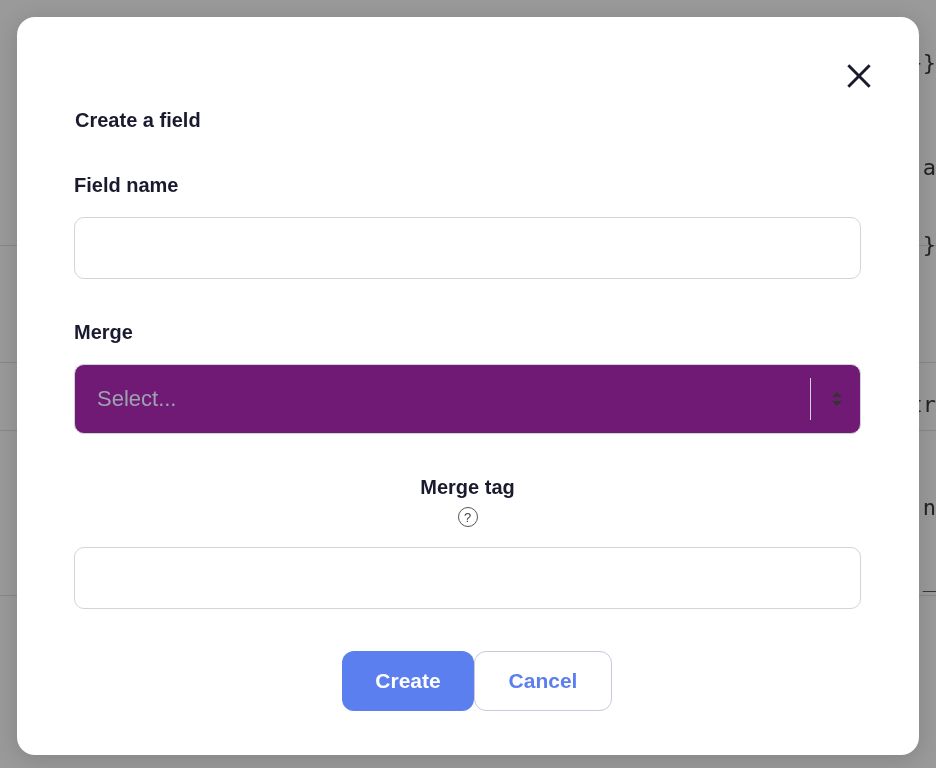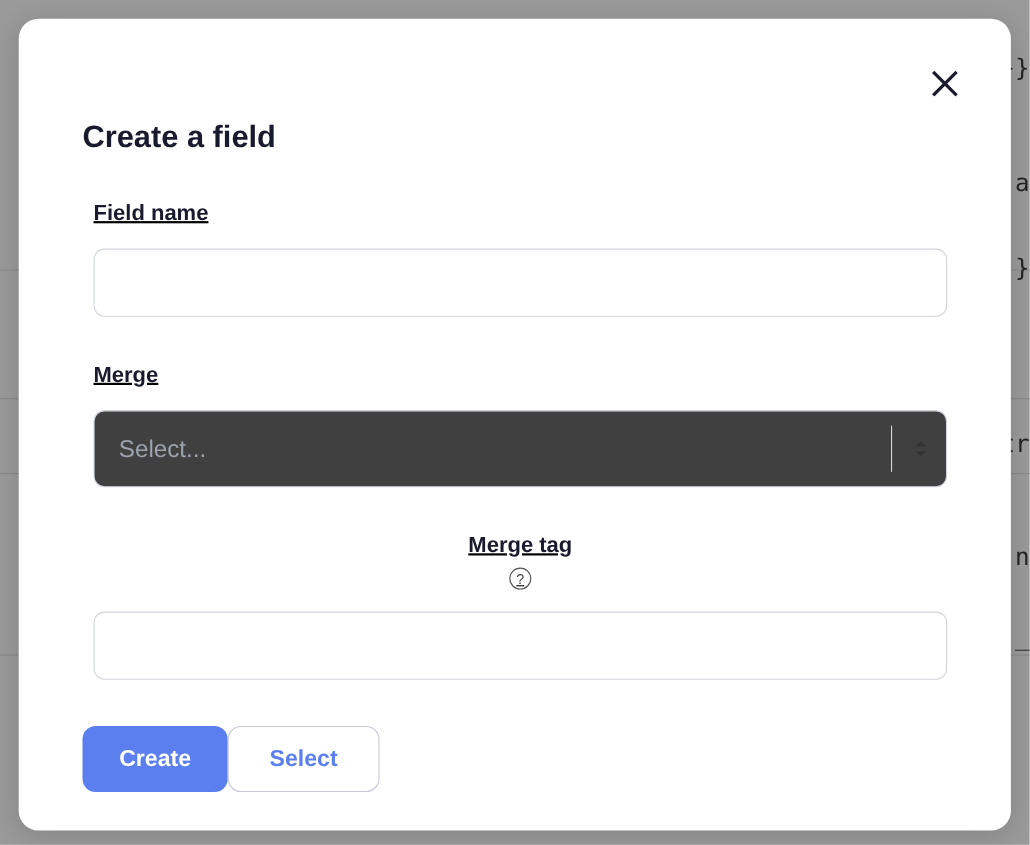--- a/index.html
+++ b/index.html
@@ -69,33 +69,32 @@
       background: transparent;
       border: none;
     }
     
     .close-btn svg {
       width: 32px;
       height: 32px;
     }
     
     .modal-title {
-      font-size: 28px;
+      font-size: 20px;
       font-weight: 700;
       color: #1a1a2e;
       margin-top: 52px;
       margin-bottom: 42px;
       margin-left: 18px;
     }
     
     .form-group {
-      margin-left: 28px;
+      margin-left: 17px;
       margin-right: 18px;
       margin-bottom: 42px;
-      text-decoration: underline;
     }
     
     .form-label {
       display: block;
       font-size: 20px;
       font-weight: 600;
       color: #1a1a2e;
       margin-bottom: 20px;
     }
     
@@ -137,21 +136,21 @@
     }
     
     .select-input {
       width: 100%;
       height: 70px;
       border: 1px solid #d1d5db;
       border-radius: 10px;
       padding: 0 24px 0 22px;
       font-size: 22px;
       color: #9ca3af;
-      background: #404040;
+      background: #701a75;
       appearance: none;
       cursor: pointer;
       text-align: left;
     }
     
     .select-divider {
       position: absolute;
       right: 50px;
       top: 14px;
       bottom: 14px;
@@ -168,20 +167,21 @@
       pointer-events: none;
       display: flex;
       flex-direction: column;
       gap: 2px;
     }
     
     .button-row {
       display: flex;
       margin-left: 18px;
       margin-top: 0;
+      justify-content: center;
     }
     
     .btn {
       height: 60px;
       border-radius: 12px;
       font-size: 21px;
       font-weight: 600;
       cursor: pointer;
       padding: 0 30px;
       display: inline-flex;
@@ -255,16 +255,16 @@
   <div class="form-group">
     <div class="form-label form-label-inline">
       <span>Merge tag</span>
       <span class="help-icon">?</span>
     </div>
     <input type="text" class="text-input" value="" style="">
   </div>
 
   <div class="button-row">
     <button class="btn btn-primary">Create</button>
-    <button class="btn btn-secondary">Select</button>
+    <button class="btn btn-secondary">Cancel</button>
   </div>
 
 </div>
 
 </body></html>

